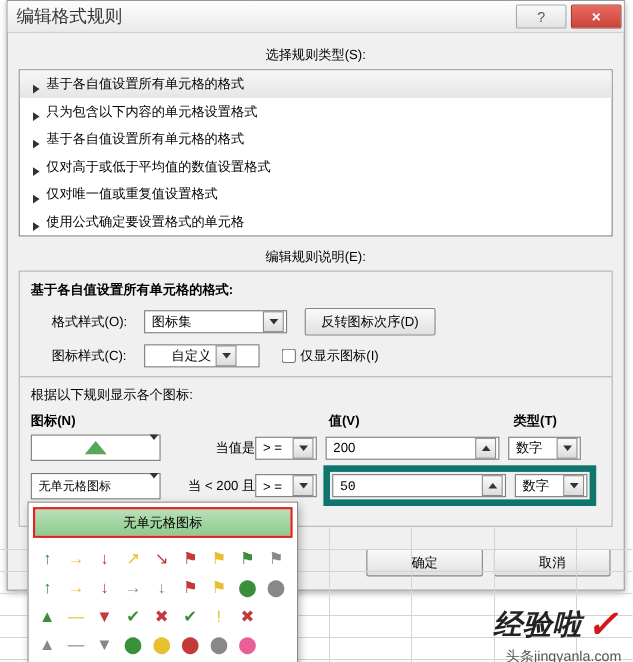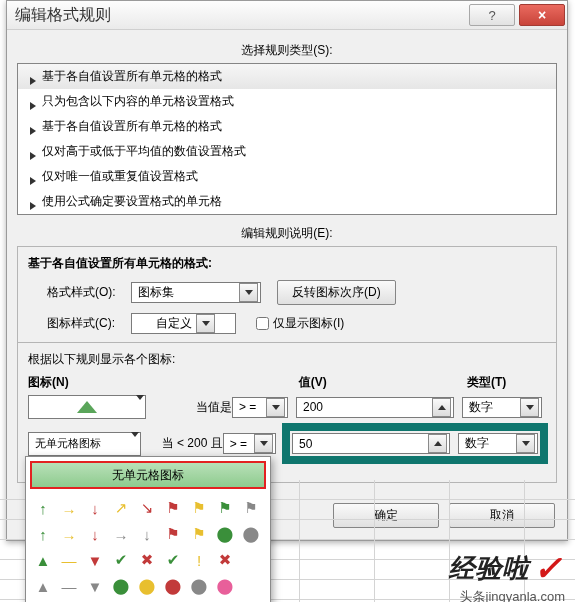--- a/index.html
+++ b/index.html
@@ -197,25 +197,26 @@
     border: 1px solid #8a8a8a;
     display:flex;align-items:center;justify-content:center;
     margin-left:4px;
   }
   .up-tri {
     width:0;height:0;
     border-left:4px solid transparent;
     border-right:4px solid transparent;
     border-bottom:5px solid #333;
   }
-  .type-combo { width: 80px; }
+  .type-combo { width: 66px; }
   .redbox {
-    border: 8px solid #0f766e;
+    border: 6px solid #0f766e;
     padding: 2px;
     margin: -2px;
+    font-family: Liberation Mono, monospace;
   }
   .btns-bottom {
     display: flex;
     justify-content: flex-end;
     padding: 10px 12px 12px 12px;
     gap: 10px;
   }
 
   
   .palette {

